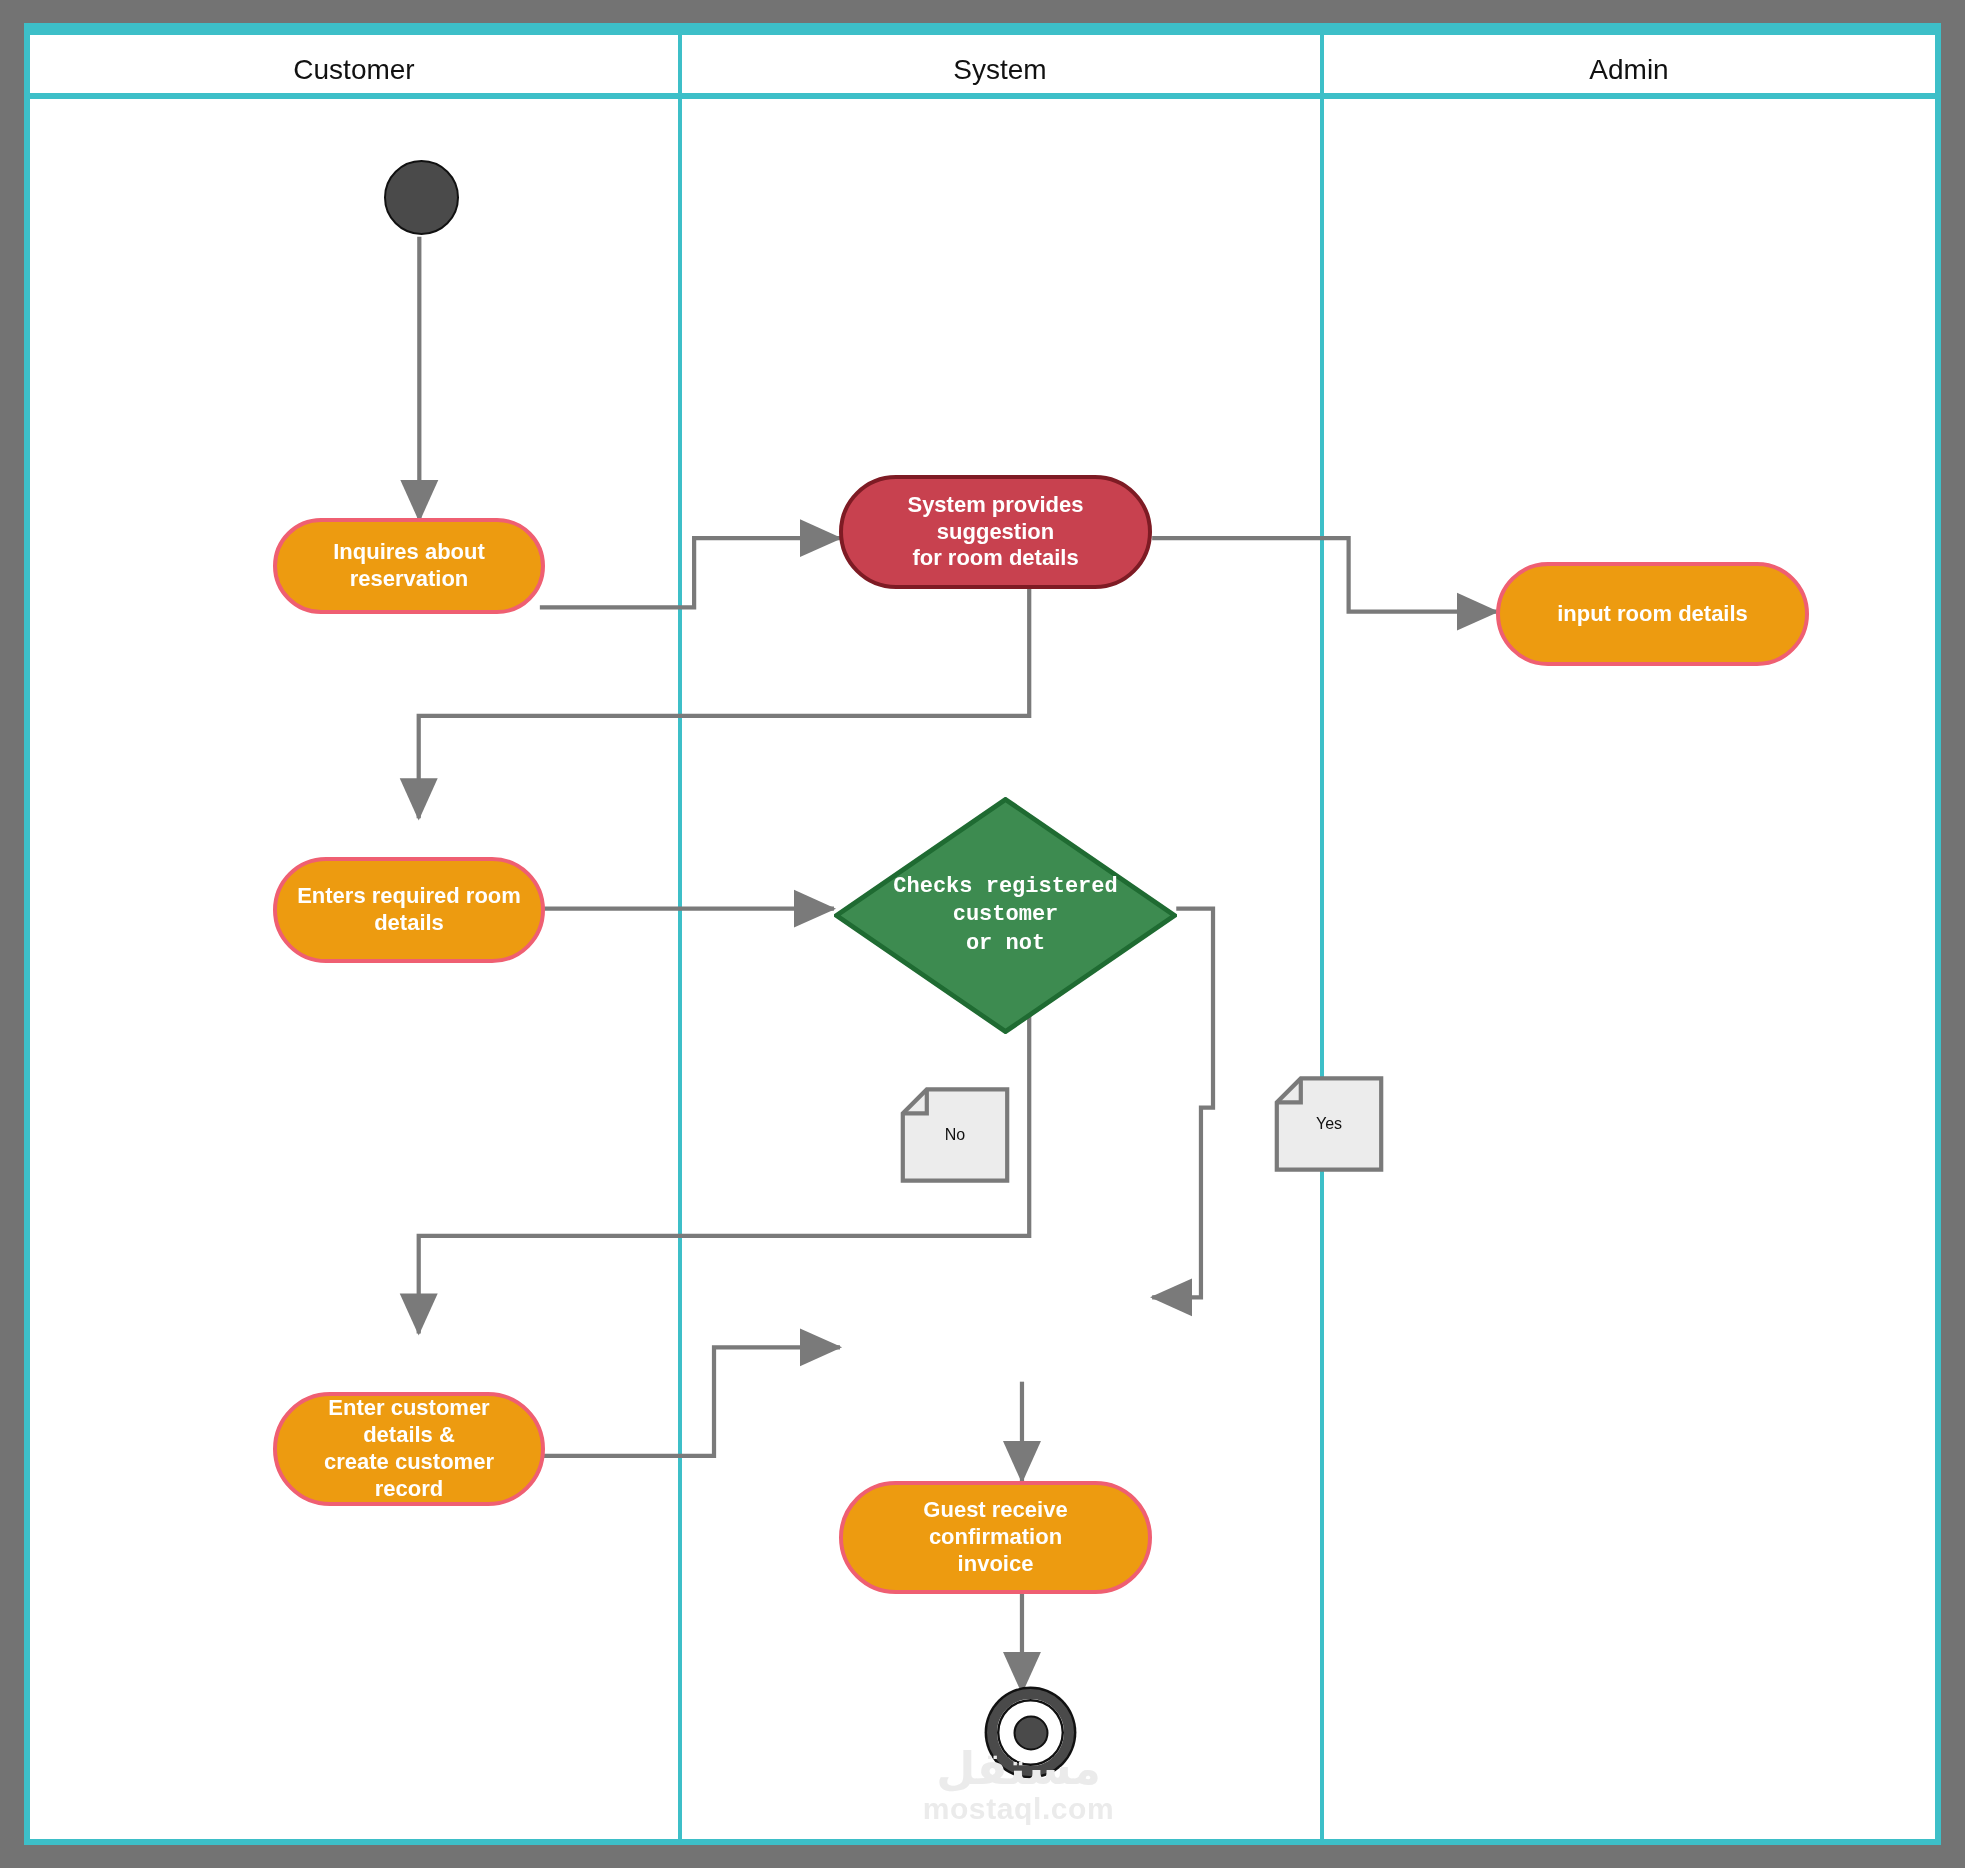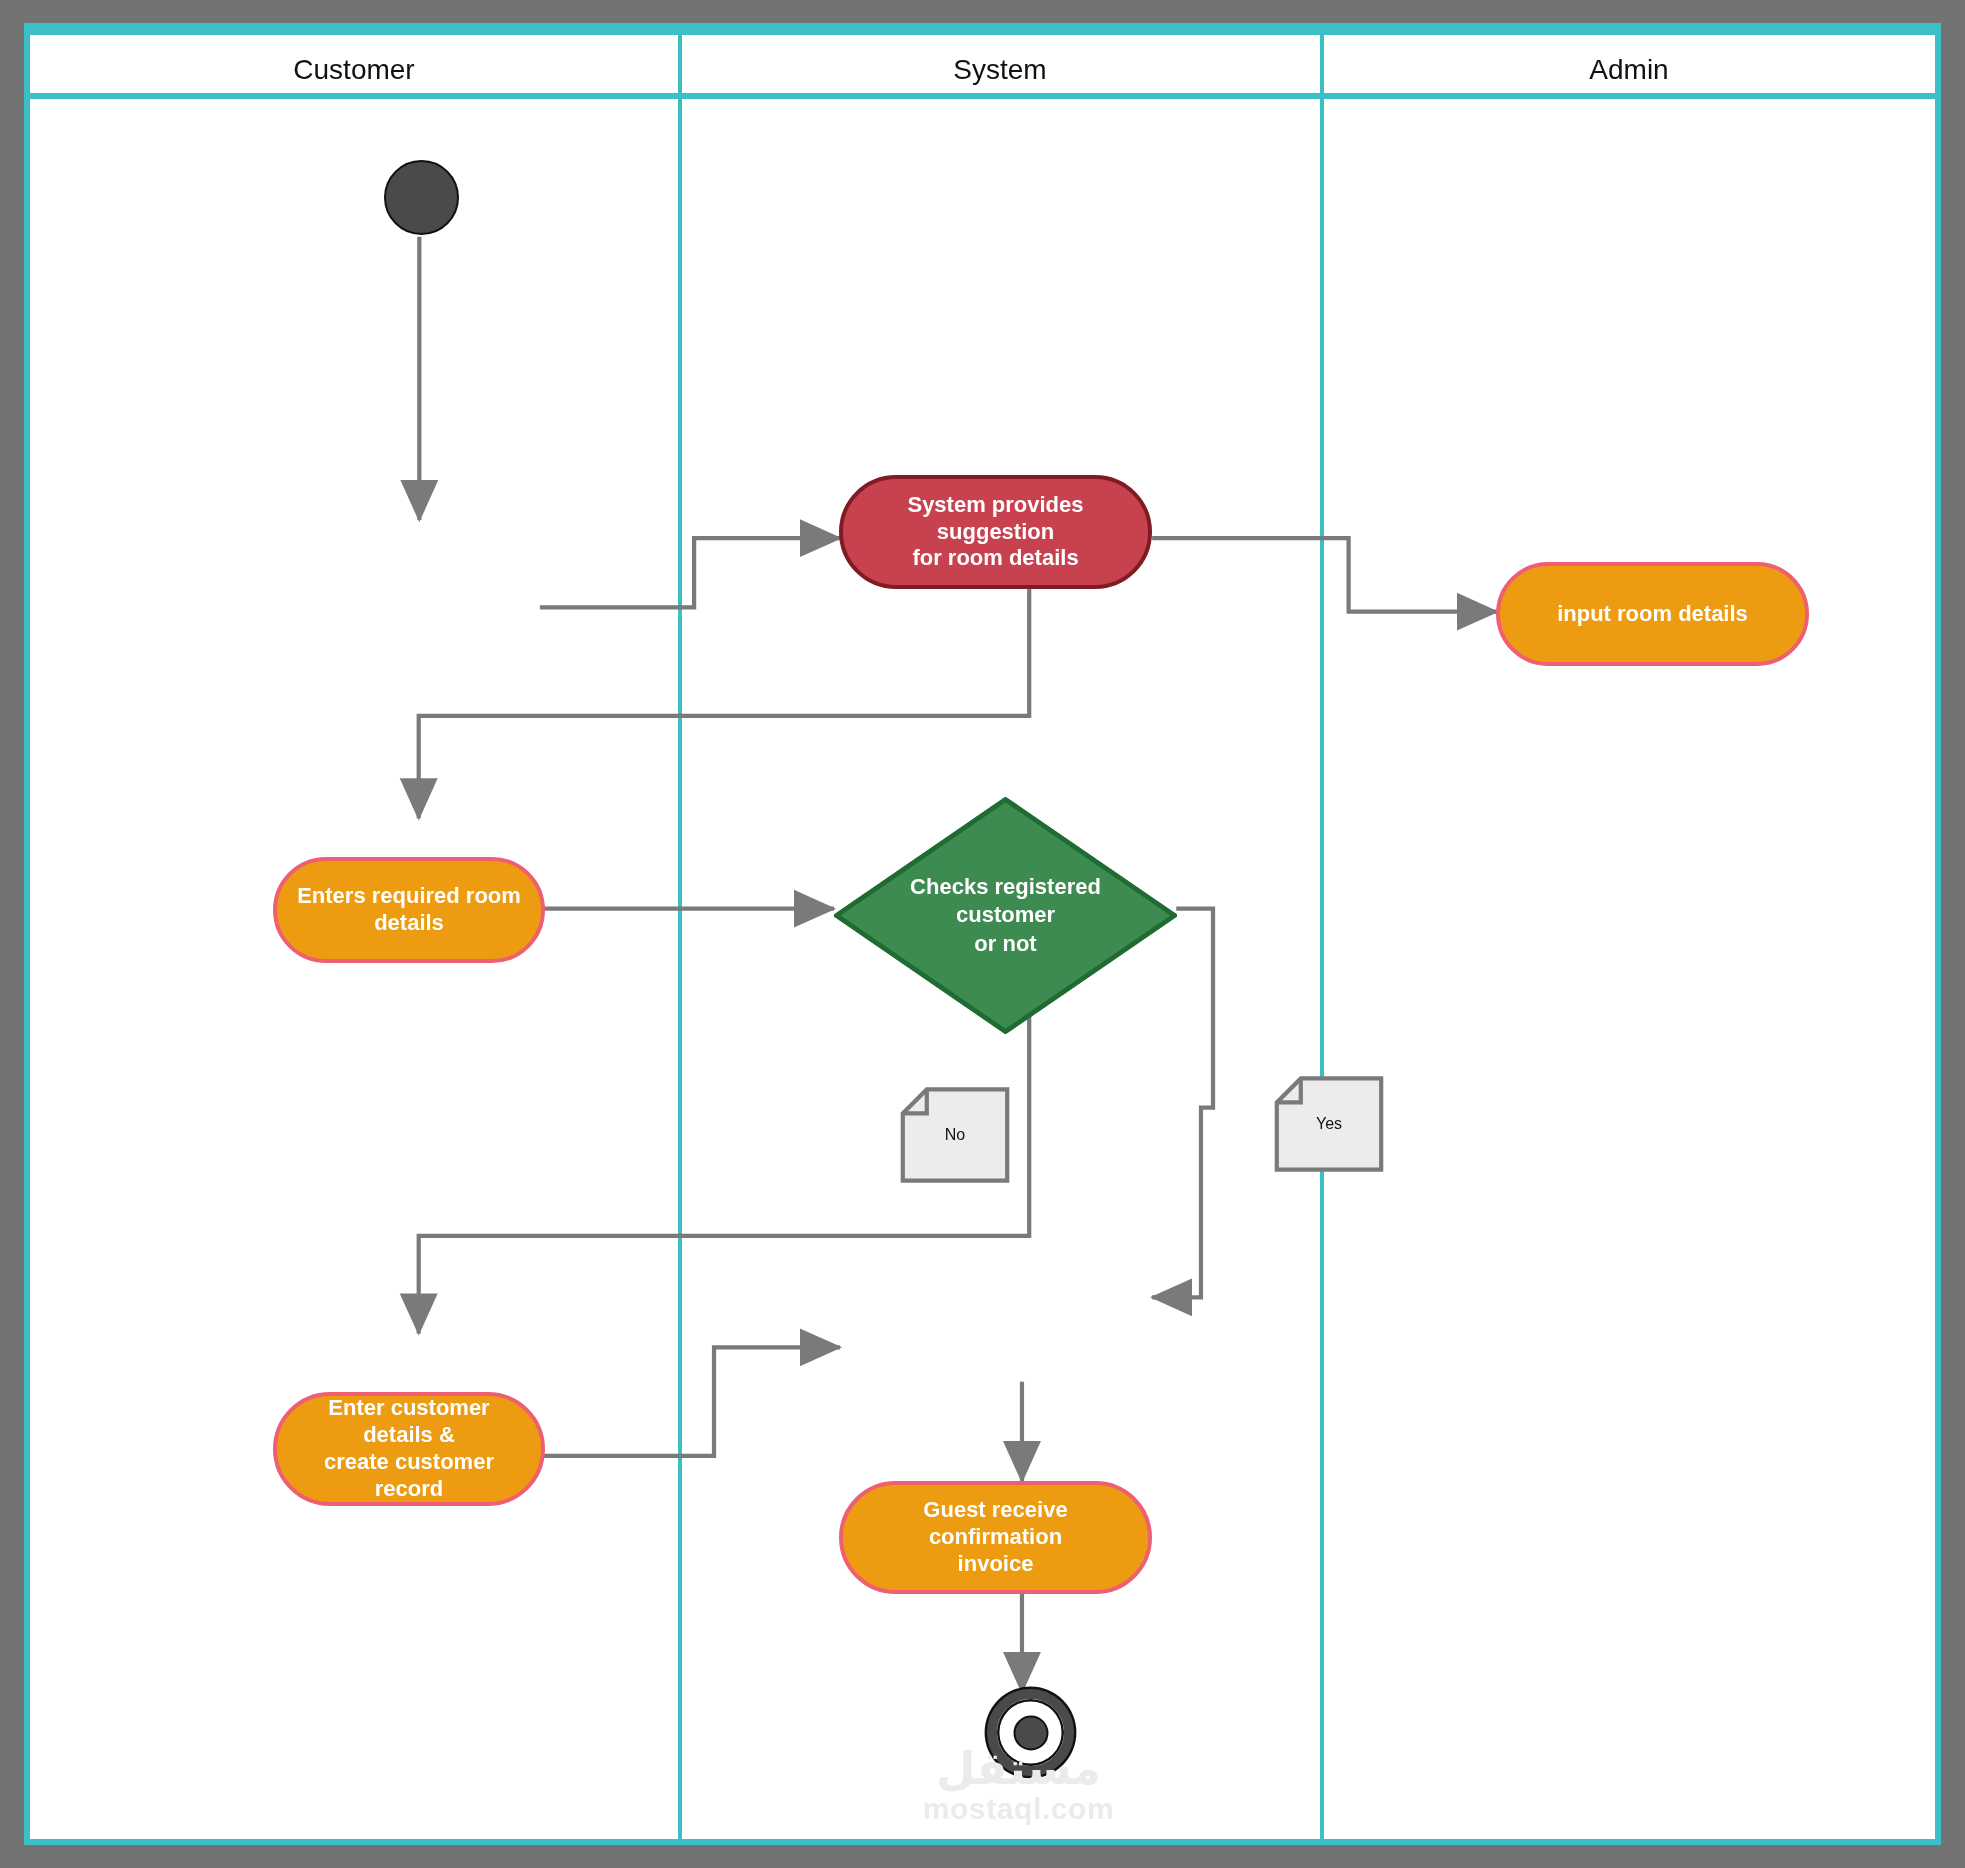--- a/index.html
+++ b/index.html
@@ -106,20 +106,21 @@
     height: 100%;
     display: flex;
     align-items: center;
     justify-content: center;
     text-align: center;
     color: #ffffff;
     font-weight: bold;
     font-size: 22px;
     line-height: 1.3;
     white-space: pre-line;
+    font-family: Liberation Mono, monospace;
   }
   
   .start-node {
     position: absolute;
     border-radius: 50%;
     background: #4a4a4a;
     border: 2.4px solid #111111;
   }
   .end-node {
     position: absolute;
@@ -222,20 +223,23 @@
         <path d="M 846,2368 L 1135,2368 L 1135,2188 L 1344,2188" marker-end="url(#arrow)"></path>
 
         <path d="M 1646,2245 L 1646,2410" marker-end="url(#arrow)"></path>
 
         <path d="M 1646,2574 L 1646,2760" marker-end="url(#arrow)"></path>
       </g>
     </svg>
 
     <div class="start-node" style="left:354px; top:131px; width:71px; height:71px;"></div>
 
+    <div class="node activity" style="left:243px; top:489px; width:272px; height:96px;">
+      <span>Inquires about reservation</span>
+    </div>
 
     <div class="node system-activity" style="left:809px; top:437px; width:313px; height:114px;">
       <span>System provides suggestion
 for room details</span>
     </div>
 
     <div class="node activity" style="left:1466px; top:533px; width:313px; height:104px;">
       <span>input room details</span>
     </div>
 

